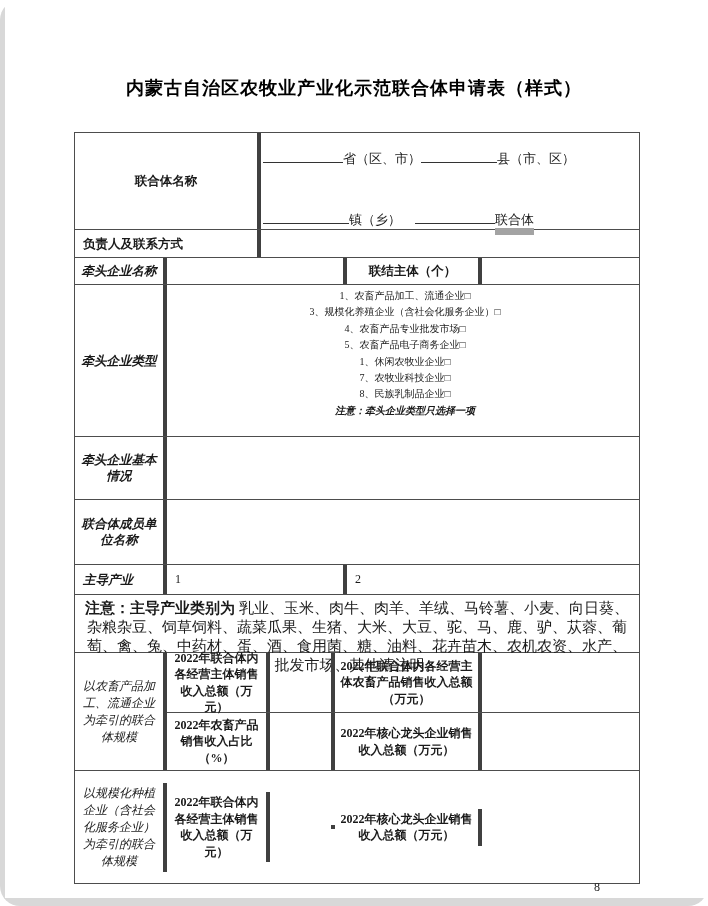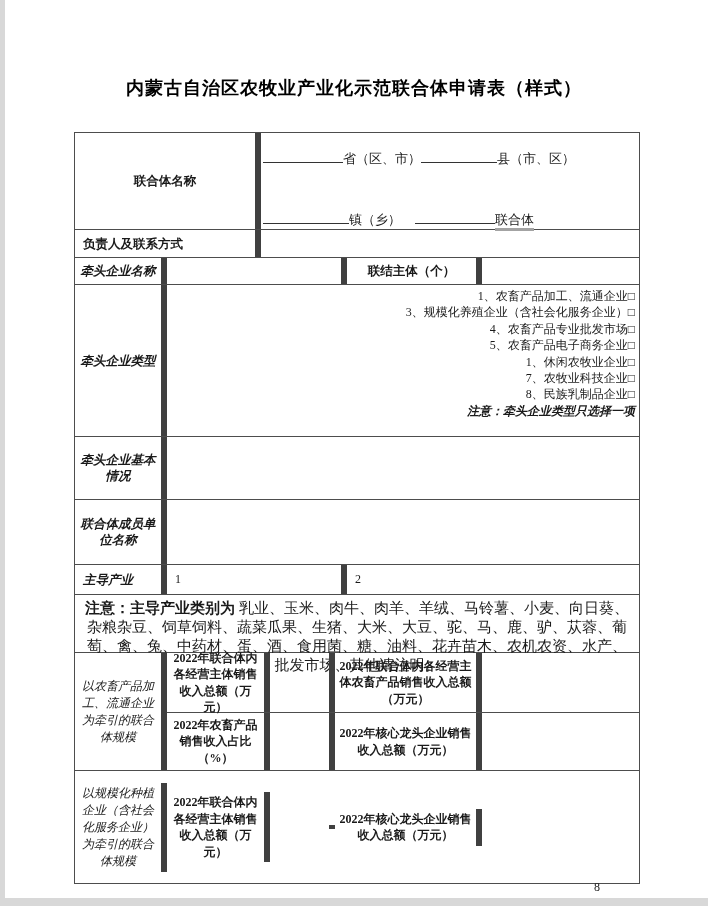--- a/index.html
+++ b/index.html
@@ -1,49 +1,49 @@
 <!DOCTYPE html>
 <html><head>
 <meta charset="utf-8">
 <style>
   html,body{margin:0;padding:0;background:#ffffff;}
   *{box-sizing:border-box;}
   .page{
     position:relative;width:708px;height:906px;background:#ffffff;overflow:hidden;
-    font-family:"Liberation Serif","DejaVu Serif",serif;color:#1a1a1a;
+    font-family:"Liberation Serif","DejaVu Serif",serif;color:#1a1a1a;border-radius:20px;
   }
   .edge-left{position:absolute;left:0;top:0;width:5px;height:906px;background:#d8d8d8;}
   .edge-bottom{position:absolute;left:0;top:898px;width:708px;height:8px;background:#d8d8d8;}
   .title{
     position:absolute;top:76px;left:0;width:100%;margin:0;text-align:center;
     font-size:18px;font-weight:700;letter-spacing:1px;color:#000;
   }
   .formtable{
     position:absolute;left:74px;top:132px;width:566px;height:752px;
     border:1px solid #4d4d4d;display:flex;flex-direction:column;
     font-size:12px;
   }
   .row{display:flex;border-bottom:1px solid #4d4d4d;flex:none;}
   .row:last-child{border-bottom:none;align-items:center;}
-  .cell{border-right:6px solid #404040;flex:none;display:flex;align-items:center;justify-content:center;text-align:center;padding:2px 3px;}
+  .cell{border-right:4px solid #404040;flex:none;display:flex;align-items:center;justify-content:center;text-align:center;padding:2px 3px;}
   .cell:last-child{border-right:none;}
   .fill{flex:1 1 auto;}
   .label{font-weight:700;font-size:12.5px;line-height:16px;}
   .left-align{justify-content:flex-start;text-align:left;padding-left:8px;}
   .w186{width:186px;} .w92{width:92px;font-style:italic;} .w180{width:180px;} .w135{width:135px;}
   .w103{width:103px;} .w65{width:65px;} .w147{width:147px;}
   
   .name-cell{flex-direction:column;align-items:stretch;justify-content:space-between;
     padding:17px 4px 0 2px;text-align:left;font-size:13px;}
   .fill-line{white-space:nowrap;line-height:18px;}
   .blank{display:inline-block;border-bottom:1px solid #333;height:13px;vertical-align:baseline;}
   .b1{width:80px;} .b2{width:76px;} .b3{width:86px;margin-left:0;} .b4{width:80px;margin-left:14px;}
-  .u-text{border-bottom:3px solid #a3a3a3;padding-bottom:1px;}
+  .u-text{border-bottom:7px solid #a3a3a3;padding-bottom:1px;}
   
-  .type-list{display:block;padding:3px 4px 0 8px;text-align:right;line-height:16.4px;font-size:12px;}
+  .type-list{display:block;padding:3px 4px 0 8px;text-align:center;line-height:16.4px;font-size:10px;}
   .type-item{display:block;}
   .type-note{display:block;font-weight:700;font-style:italic;}
   
   .note-cell{display:block;text-align:center;padding:4px 8px 0 8px;line-height:19px;font-size:15px;}
   .note-bold{font-weight:700;margin-right:4px;}
   
   .metric{font-weight:700;line-height:16.5px;font-size:12px;}
   .subrows{flex:1 1 auto;display:flex;flex-direction:column;}
   .subrow{display:flex;flex:none;border-bottom:1px solid #4d4d4d;}
   .subrow:last-child{border-bottom:none;}

